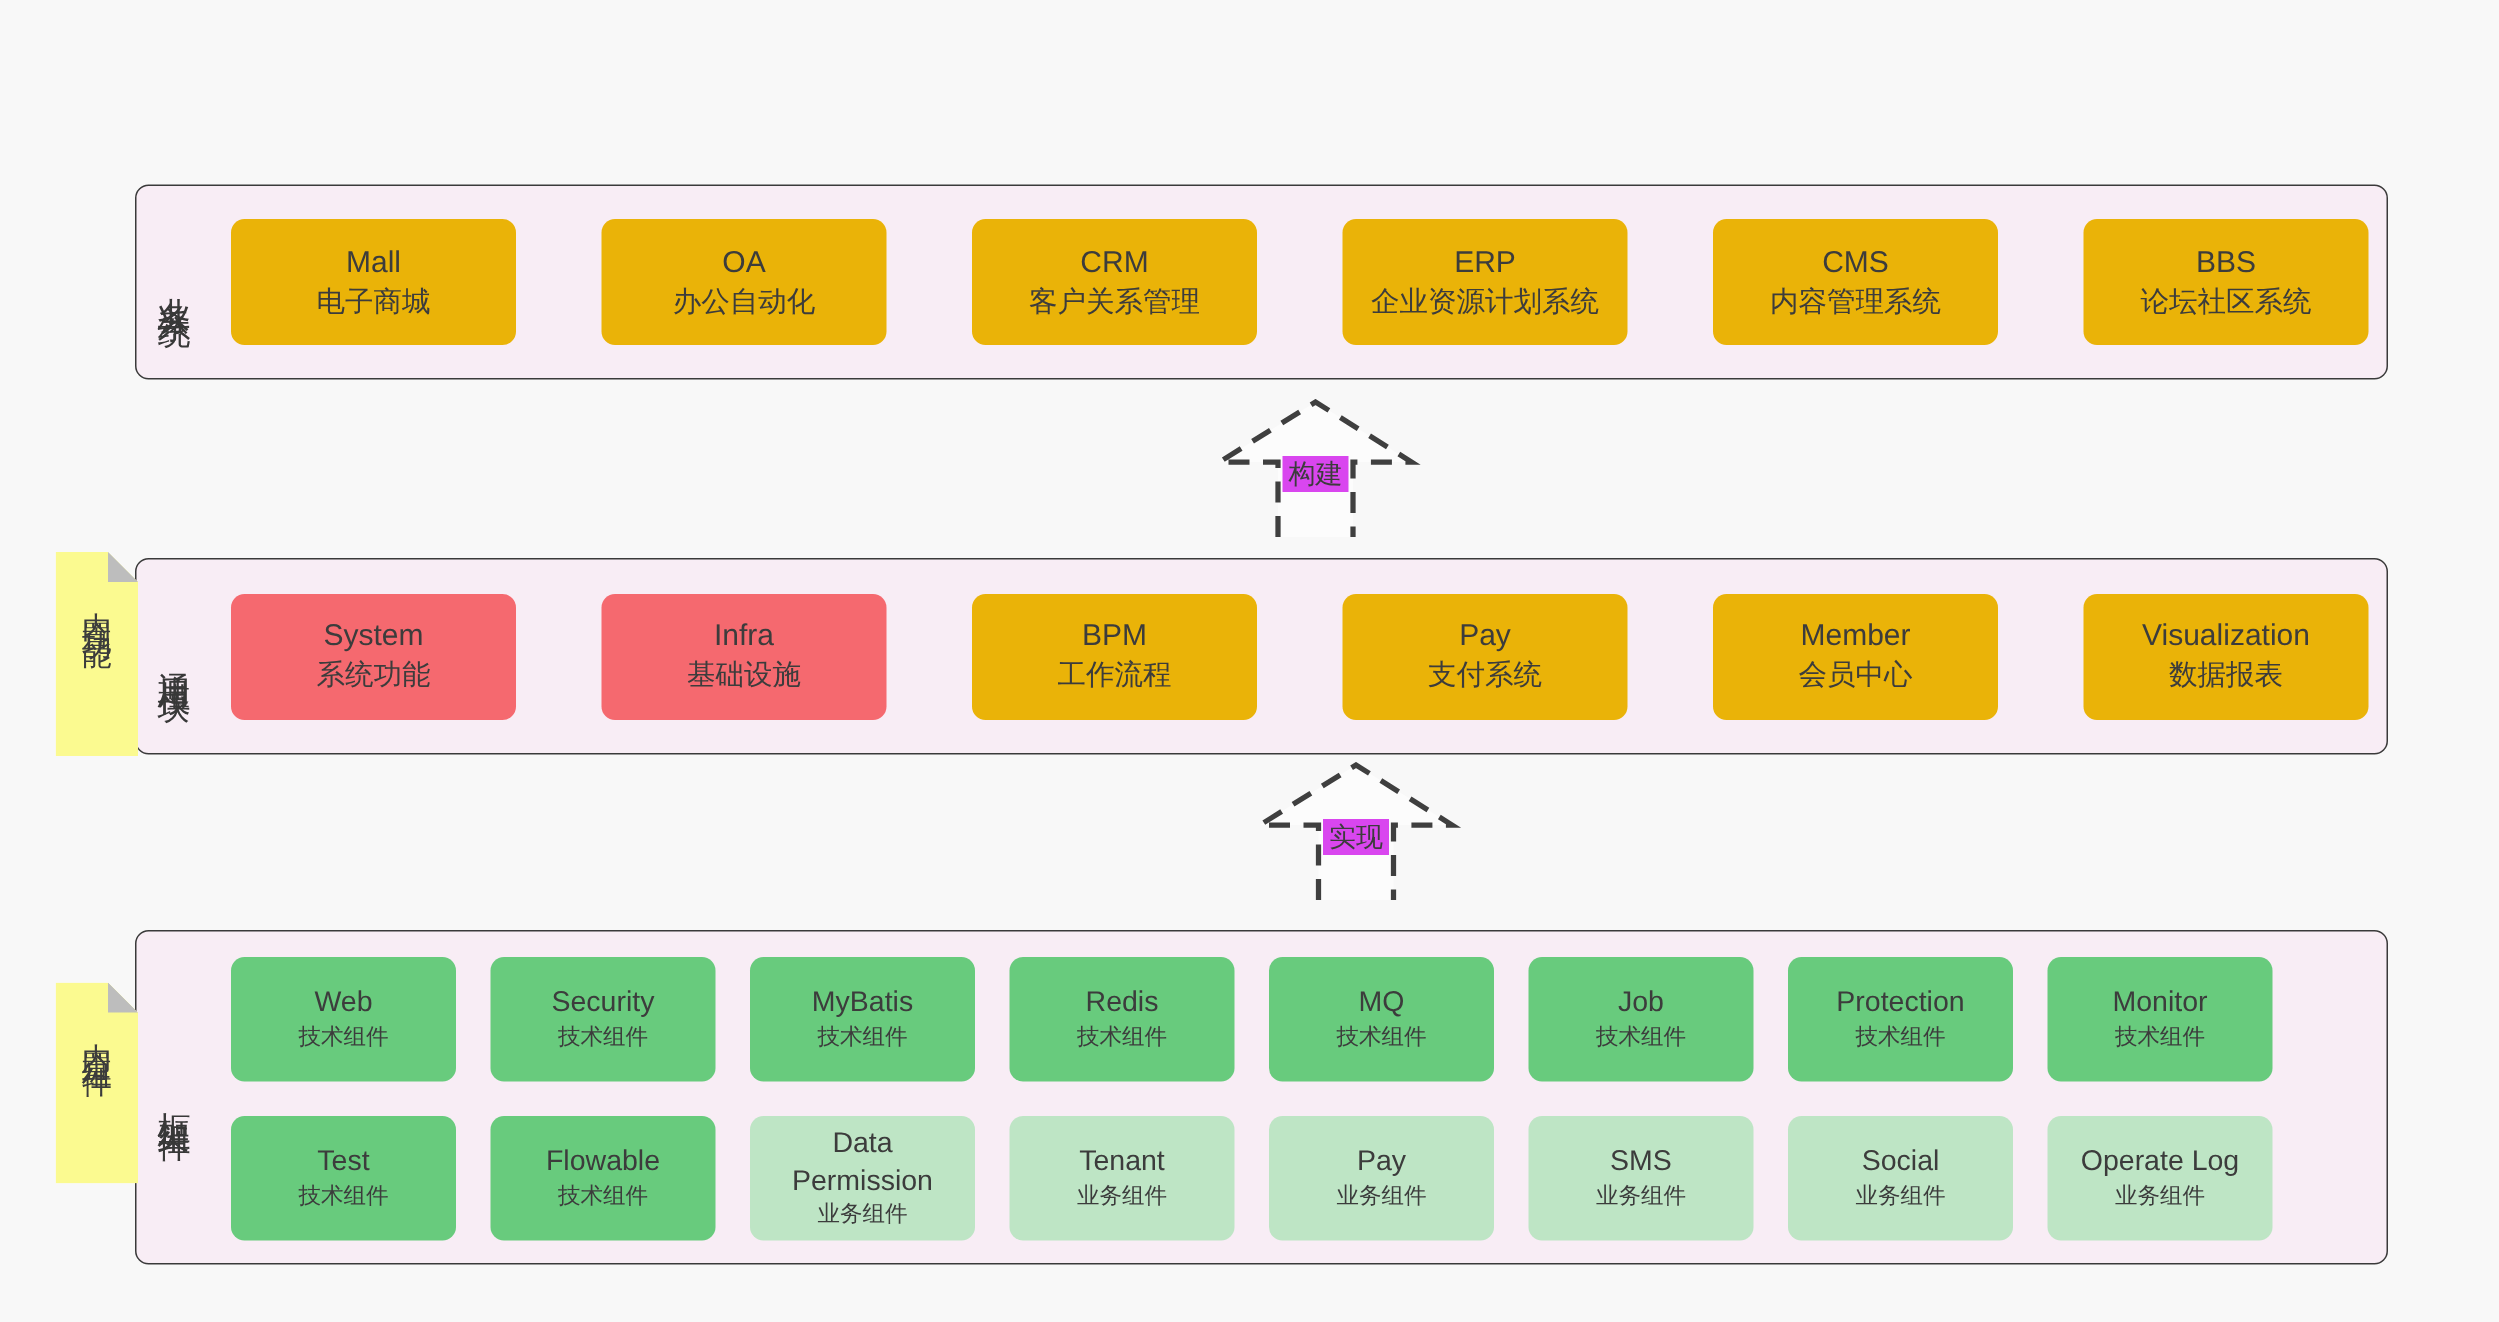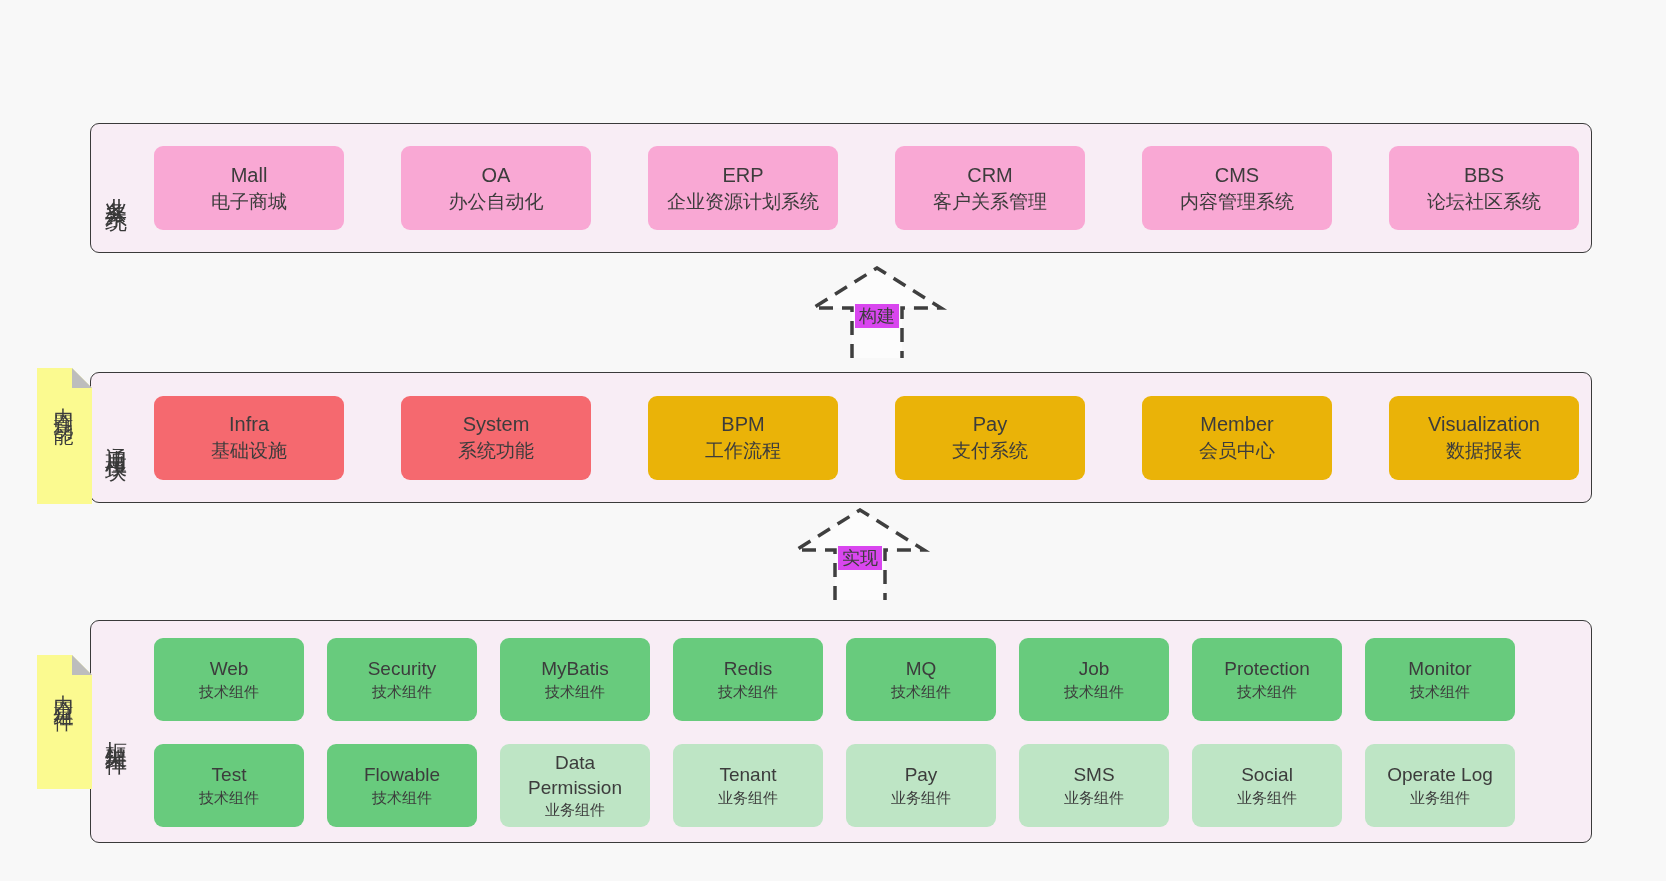--- a/index.html
+++ b/index.html
@@ -34,21 +34,21 @@
     position:absolute;left:63px;top:0;height:100%;
     display:flex;align-items:center;gap:57px;
   }
   .box{
     width:190px;height:84px;border-radius:9px;
     display:flex;flex-direction:column;justify-content:center;align-items:center;
     text-align:center;line-height:1.35;font-size:20px;
     padding:0 8px;box-sizing:border-box;
   }
   .box .bd{font-size:19px;}
-  .box.blue  {background:#f9a8d4;}
+  .box.blue  {background:#eab308;}
   .box.red   {background:#f5696f;}
   .box.pink  {background:#eab308;}
   .box.gdark {background:#68cb7d;}
   .box.glight{background:#bee5c5;}
 
   
   .grid{position:absolute;left:63px;top:17px;display:flex;flex-direction:column;gap:23px;}
   .grid .row{display:flex;gap:23px;}
   .grid .box{width:150px;height:83px;font-size:19px;line-height:1.3;}
   .grid .box .bd{font-size:15px;}
@@ -72,45 +72,45 @@
   }
 
   
   .arrow{position:absolute;width:160px;height:92px;z-index:2;}
   .arrow svg{position:absolute;left:0;top:0;}
   .arrow-label{
     position:absolute;left:50%;top:38px;transform:translateX(-50%);
     background:#d946ef;padding:0 4px;font-size:18px;color:#3c3c3c;white-space:nowrap;
   }
   #arrow-build    {left:797px;top:266px;}
-  #arrow-implement{left:780px;top:508px;}
+  #arrow-implement{left:824px;top:508px;}
 </style>
 </head>
 <body>
 
 <div class="canvas">
 
   <section class="band" id="band-business">
     <div class="band-label">业务系统</div>
     <div class="boxes">
       <div class="box blue">
         <div class="bn">Mall</div>
         <div class="bd">电子商城</div>
       </div>
       <div class="box blue">
         <div class="bn">OA</div>
         <div class="bd">办公自动化</div>
       </div>
       <div class="box blue">
+        <div class="bn">CRM</div>
+        <div class="bd">客户关系管理</div>
+      </div>
+      <div class="box blue">
         <div class="bn">ERP</div>
         <div class="bd">企业资源计划系统</div>
-      </div>
-      <div class="box blue">
-        <div class="bn">CRM</div>
-        <div class="bd">客户关系管理</div>
       </div>
       <div class="box blue">
         <div class="bn">CMS</div>
         <div class="bd">内容管理系统</div>
       </div>
       <div class="box blue">
         <div class="bn">BBS</div>
         <div class="bd">论坛社区系统</div>
       </div>
     </div>
@@ -125,26 +125,26 @@
 
   <div class="sticky" id="sticky-features">
     <span class="fold"></span>
     <span class="sticky-text">内置功能</span>
   </div>
 
   <section class="band" id="band-modules">
     <div class="band-label">通用模块</div>
     <div class="boxes">
       <div class="box red">
+        <div class="bn">System</div>
+        <div class="bd">系统功能</div>
+      </div>
+      <div class="box red">
         <div class="bn">Infra</div>
         <div class="bd">基础设施</div>
-      </div>
-      <div class="box red">
-        <div class="bn">System</div>
-        <div class="bd">系统功能</div>
       </div>
       <div class="box pink">
         <div class="bn">BPM</div>
         <div class="bd">工作流程</div>
       </div>
       <div class="box pink">
         <div class="bn">Pay</div>
         <div class="bd">支付系统</div>
       </div>
       <div class="box pink">

